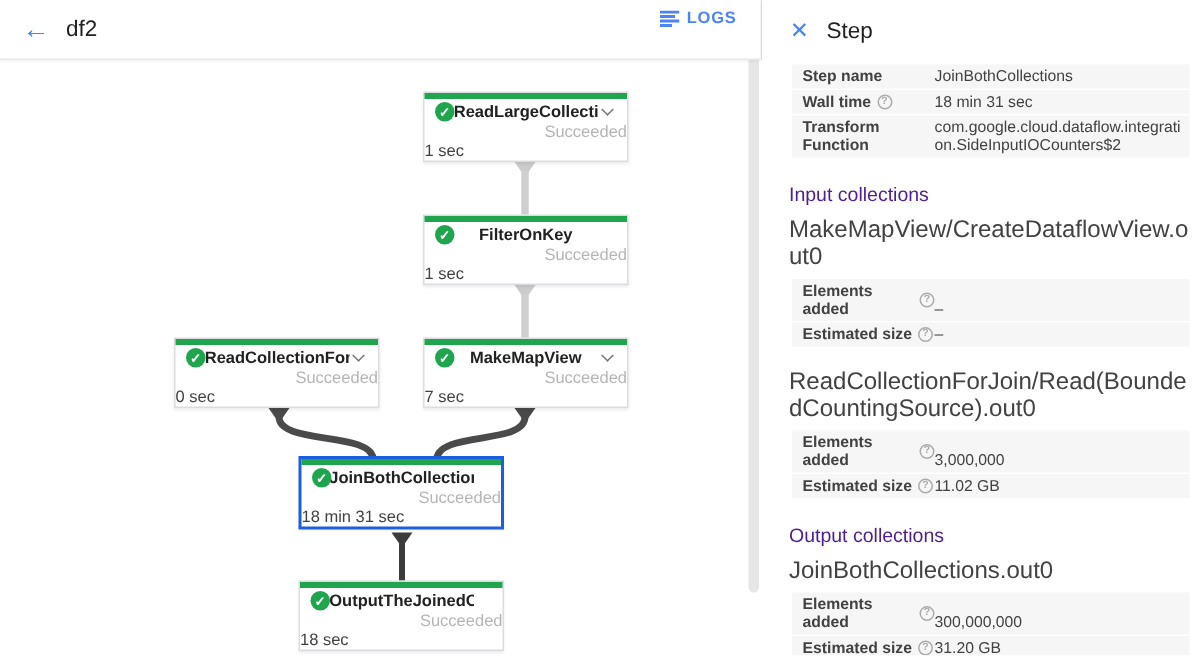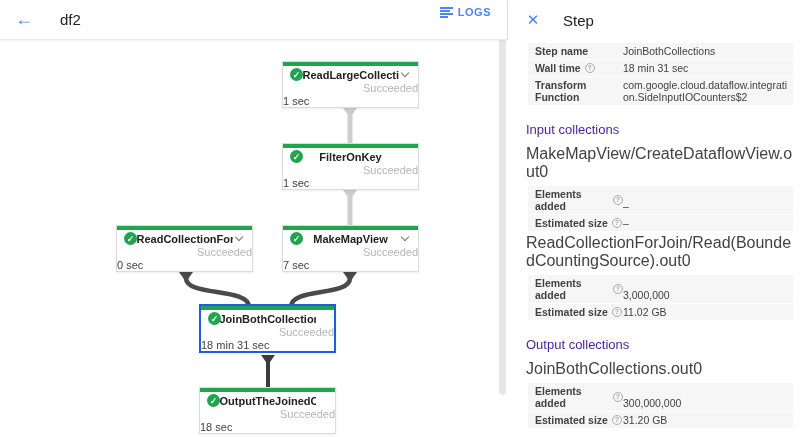--- a/index.html
+++ b/index.html
@@ -3,21 +3,21 @@
 <meta charset="utf-8">
 <style>
   * { margin:0; padding:0; box-sizing:border-box; }
   body { font-family:"Liberation Sans", sans-serif; background:#fff; }
   .app { position:relative; width:800px; height:437px; background:#fff; overflow:hidden; }
 
   
   .left-pane { position:absolute; left:0; top:0; width:508px; height:437px; background:#fff; border-right:1px solid #e0e0e0; }
   .left-header { position:relative; height:40px; display:flex; align-items:center; border-bottom:1px solid #e8e8e8; box-shadow:0 1px 2px rgba(0,0,0,.06); background:#fff; z-index:5; }
   .back-btn { margin-left:12px; width:24px; height:24px; display:flex; align-items:center; justify-content:center; color:#4285f4; font-size:18px; cursor:pointer; }
-  .job-title { margin-left:24px; font-size:15px; color:#212121;text-align:center; }
+  .job-title { margin-left:8px; font-size:15px; color:#212121;text-align:center; }
   .logs-btn { position:absolute; right:16px; top:0; height:24px; display:flex; align-items:center; gap:5px; color:#4c84f3; font-size:11px; font-weight:bold; letter-spacing:.5px; cursor:pointer; }
   .graph { position:absolute; left:0; top:40px; width:508px; height:397px; background:#fff; }
   .graph svg.edges { position:absolute; left:0; top:0; }
 
   .gscroll { position:absolute; left:499px; top:22px; width:7px; height:373px; background:#e6e6e6; border-radius:4px; }
 
   
   .node { position:absolute; width:137px; height:47px; background:#fff; border:1px solid #dadce0; box-shadow:0 1px 2px rgba(0,0,0,.08); }
   .node .stripe { height:4px; background:#1ea54e; }
   .node.selected { border:2px solid #1b5fe0; height:49px; }
@@ -25,31 +25,31 @@
   .node .check { position:absolute; left:7px; top:0; width:13px; height:13px; border-radius:50%; background:#1ea54e; color:#fff; font-size:9px; font-weight:bold; display:flex; align-items:center; justify-content:center; }
   .node .chev { position:absolute; right:10px; top:2px; width:6px; height:6px; border-right:1.6px solid #757575; border-bottom:1.6px solid #757575; transform:rotate(45deg); }
   .node .nname { font-size:11px; font-weight:bold; color:#212121; max-width:96px; white-space:nowrap; overflow:hidden; }
   .node .nstatus { text-align:right; font-size:11px; color:#b5b5b5; line-height:13px; }
   .node .ntime { font-size:11px; color:#424242; line-height:13px; }
 
   
   .right-panel { position:absolute; left:509px; top:0; width:291px; height:437px; background:#fff; overflow:hidden; }
   .panel-header { height:40px; display:flex; align-items:center; }
   .close-btn { margin-left:14px; width:20px; height:20px; display:flex; align-items:center; justify-content:center; color:#4285f4; font-size:15px; cursor:pointer; }
-  .panel-title { margin-left:20px; font-size:15px; color:#212121; }
+  .panel-title { margin-left:8px; font-size:15px; color:#212121; }
   .panel-body { padding:3px 7px 0 17px; }
 
   .kvrow { display:flex; align-items:flex-end; background:#f6f6f6; margin:0 0 1px 2px; padding:2px 4px 2px 7px; min-height:15px; }
   .kvlabel { width:88px; flex:none; display:flex; align-items:center; gap:4px; font-size:10.5px; font-weight:bold; color:#424242; line-height:12px; }
   .kvvalue { flex:1; font-size:10.5px; color:#424242; line-height:12px; word-break:break-all; }
   .help { width:10px; height:10px; flex:none; border-radius:50%; border:1px solid #ababab; color:#ababab; font-size:7px; font-weight:bold; display:flex; align-items:center; justify-content:center; }
 
   .sec-heading { margin:17px 0 0 0; font-size:13px; color:#4c1d95; }
   .coll-name { margin:8px 0 5px 0; font-size:16px; color:#424242; word-break:break-all; }
-  .group-gap { margin-top:3px; }
+  .group-gap { margin-top:15px; }
 
   .sim-sub { margin:3px 0 6px 0; font-size:10.5px; font-weight:bold; color:#212121; }
 </style>
 </head>
 <body>
 
 <div class="app">
 
   <div class="left-pane">
     <div class="left-header">

